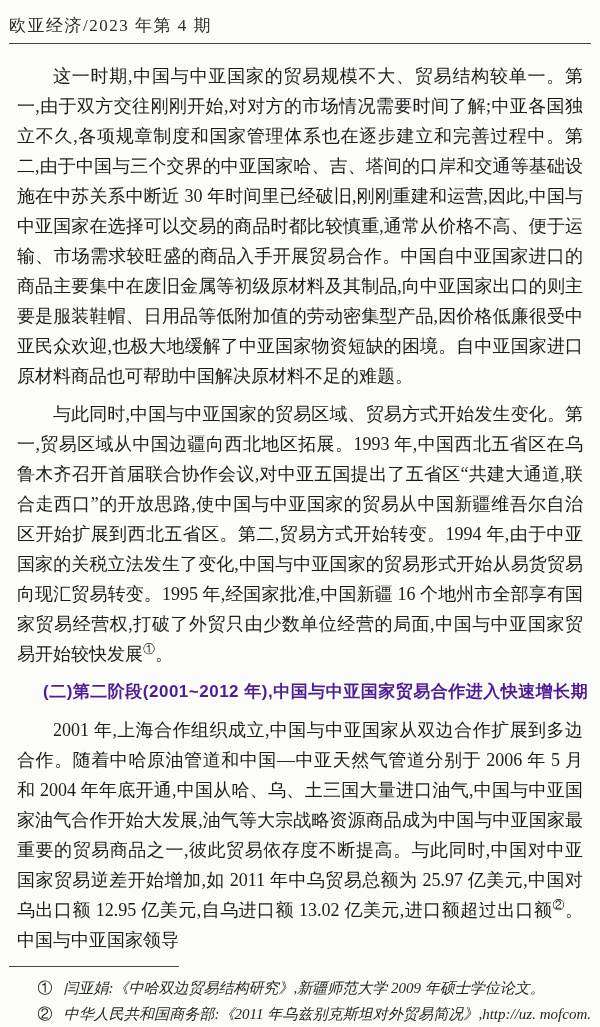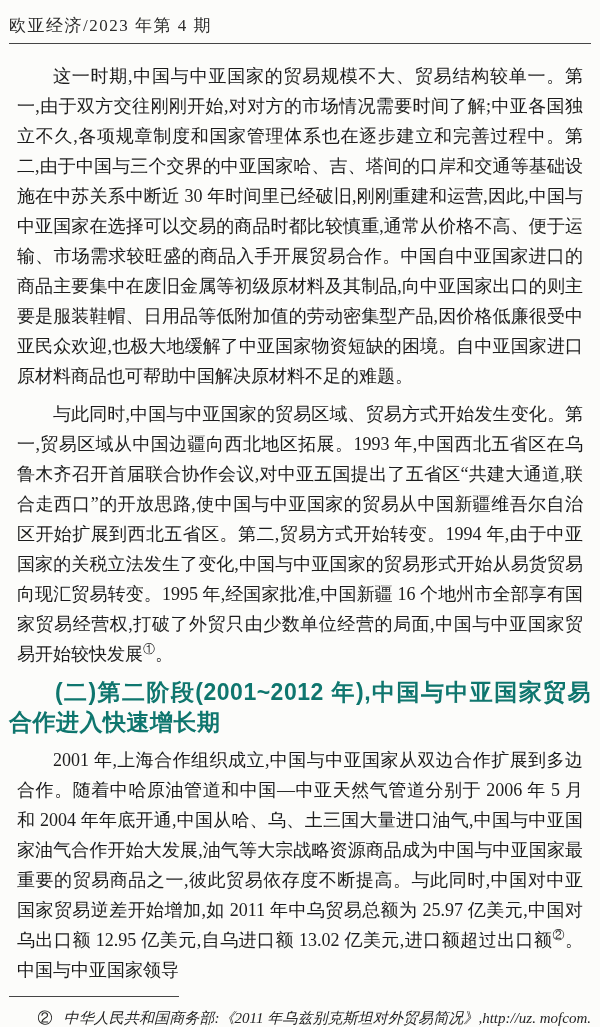--- a/index.html
+++ b/index.html
@@ -42,25 +42,25 @@
   }
   p.body-para sup {
     font-size: 12px;
     line-height: 0;
     vertical-align: super;
   }
   h2.section-heading {
     margin: 2px 0 2px 0;
     font-family: "Liberation Sans", "DejaVu Sans", sans-serif;
     font-weight: 700;
-    font-size: 23px;
+    font-size: 17px;
     line-height: 30px;
     text-align: justify;
     text-indent: 2em;
-    color: #0f766e;
+    color: #4c1d95;
     letter-spacing: 0.5px;
   }
   .footnote-rule {
     width: 170px;
     border: none;
     border-top: 1.6px solid #454545;
     margin: 11px 0 8px 0;
   }
   p.footnote {
     margin: 0;
@@ -92,20 +92,23 @@
     <p class="body-para"><span>与此同时,中国与中亚国家的贸易区域、贸易方式开始发生变化。第一,贸易区域从中国边疆向西北地区拓展。1993 年,中国西北五省区在乌鲁木齐召开首届联合协作会议,对中亚五国提出了五省区“共建大通道,联合走西口”的开放思路,使中国与中亚国家的贸易从中国新疆维吾尔自治区开始扩展到西北五省区。第二,贸易方式开始转变。1994 年,由于中亚国家的关税立法发生了变化,中国与中亚国家的贸易形式开始从易货贸易向现汇贸易转变。1995 年,经国家批准,中国新疆 16 个地州市全部享有国家贸易经营权,打破了外贸只由少数单位经营的局面,中国与中亚国家贸易开始较快发展</span><sup>①</sup><span>。</span></p>
 
     <h2 class="section-heading">(二)第二阶段(2001~2012 年),中国与中亚国家贸易合作进入快速增长期</h2>
 
     <p class="body-para"><span>2001 年,上海合作组织成立,中国与中亚国家从双边合作扩展到多边合作。随着中哈原油管道和中国—中亚天然气管道分别于 2006 年 5 月和 2004 年年底开通,中国从哈、乌、土三国大量进口油气,中国与中亚国家油气合作开始大发展,油气等大宗战略资源商品成为中国与中亚国家最重要的贸易商品之一,彼此贸易依存度不断提高。与此同时,中国对中亚国家贸易逆差开始增加,如 2011 年中乌贸易总额为 25.97 亿美元,中国对乌出口额 12.95 亿美元,自乌进口额 13.02 亿美元,进口额超过出口额</span><sup>②</sup><span>。中国与中亚国家领导</span></p>
   </main>
 
   <footer>
     <hr class="footnote-rule">
 
+    <p class="footnote">
+      <span class="fn-marker">①</span><span>闫亚娟:《中哈双边贸易结构研究》,新疆师范大学 2009 年硕士学位论文。</span>
+    </p>
 
     <p class="footnote">
       <span class="fn-marker">②</span><span>中华人民共和国商务部:《2011 年乌兹别克斯坦对外贸易简况》,http://uz. mofcom. gov. cn/article/ztdy/201212/20121208496905. shtml</span>
     </p>
 
   </footer>
 
 </div>
 
 </body></html>

